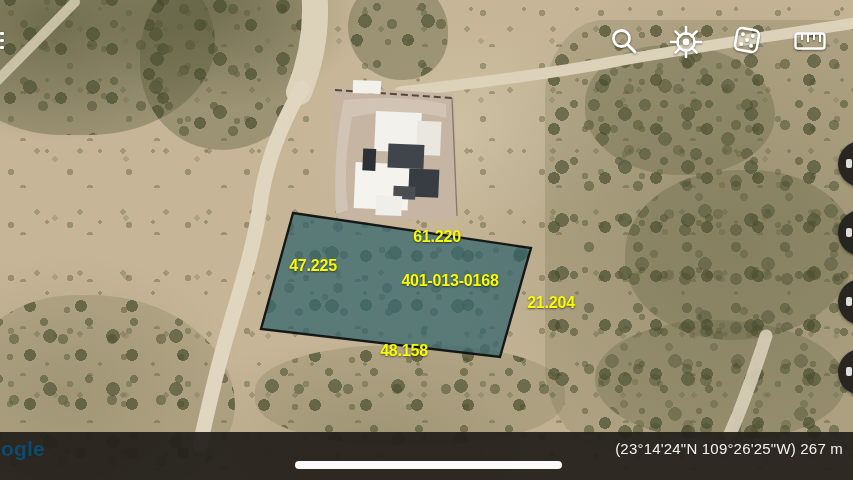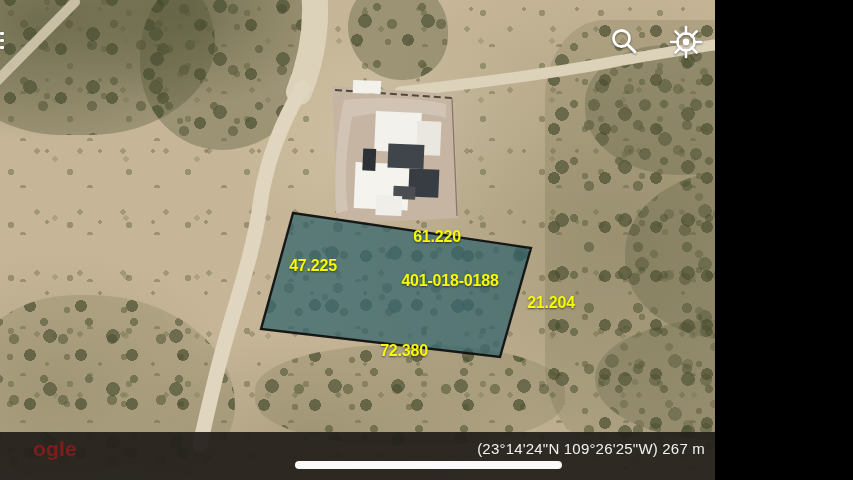--- a/index.html
+++ b/index.html
@@ -1,16 +1,16 @@
 <!DOCTYPE html>
 <html><head>
 <meta charset="utf-8">
 <style>
   html,body{margin:0;padding:0;background:#000;}
-  .screen{position:relative;width:715px;height:480px;overflow:hidden;
+  .screen{position:relative;width:853px;height:480px;overflow:hidden;
     font-family:"Liberation Sans",sans-serif;background:#c3b394;}
   .abs{position:absolute;}
 
   
   .map-base{position:absolute;inset:0;
     background-color:#c6b697;
     background-image:
       radial-gradient(ellipse 260px 170px at 6% 4%,rgba(70,73,46,.55),rgba(70,73,46,0) 72%),
       radial-gradient(ellipse 200px 140px at 26% 2%,rgba(76,78,50,.5),rgba(76,78,50,0) 70%),
       radial-gradient(ellipse 420px 380px at 86% 50%,rgba(112,108,76,.35),rgba(112,108,76,0) 72%),
@@ -57,21 +57,21 @@
   
   .fab{position:absolute;left:838px;width:46px;height:46px;border-radius:50%;
     background:rgba(33,31,29,.94);box-shadow:0 1px 3px rgba(0,0,0,.4);}
   .fab .glyph-frag{position:absolute;left:8px;top:18px;width:6px;height:9px;border-radius:2px;
     background:rgba(255,255,255,.85);}
 
   
   .statusbar{position:absolute;left:0;right:0;top:432px;height:48px;
     background:rgba(36,32,28,.94);color:#fff;}
   .logo{position:absolute;left:1px;top:437px;font-size:21px;font-weight:bold;
-    letter-spacing:.2px;color:#7f1d1d;margin-left:32px;}
+    letter-spacing:.2px;color:#0c4a6e;}
   .coords{position:absolute;right:10px;top:440px;font-size:15px;color:#f2f2f2;letter-spacing:.2px;}
   .home-indicator{position:absolute;left:295px;top:461px;width:267px;height:8px;border-radius:4px;
     background:#fafafa;}
 </style>
 </head>
 <body>
 
 <div class="screen">
 
   <div class="map-base"></div>
@@ -111,23 +111,23 @@
   </svg>
 
   <div class="parcel-mottle patch dense" style="opacity:.8;"></div>
 
   <svg class="parcel-shape" width="853" height="480" viewBox="0 0 853 480" style="pointer-events:none;">
     <polygon points="293,213 531,248 500,357 261,329" fill="#1d6076" fill-opacity="0.55" stroke="#0d0d0d" stroke-width="2.4" stroke-opacity="0.92" style="pointer-events:auto;"></polygon>
   </svg>
 
   <div class="plabel" style="left:437px;top:237px;">61.220</div>
   <div class="plabel" style="left:313px;top:266px;">47.225</div>
-  <div class="plabel" style="left:450px;top:281px;">401-018-0188</div>
+  <div class="plabel" style="left:450px;top:281px;">401-013-0168</div>
   <div class="plabel" style="left:551px;top:303px;">21.204</div>
-  <div class="plabel" style="left:404px;top:351px;">72.380</div>
+  <div class="plabel" style="left:404px;top:351px;">48.158</div>
 
   <div class="abs menu-frag" style="left:0;top:32px;width:4px;">
     <span></span>
       <span></span>
       <span></span>
   </div>
 
   <div class="tbtn" style="left:606px;top:23px;">
     <svg width="30" height="30" viewBox="0 0 30 30">
       <circle cx="12.5" cy="12.5" r="8" fill="none" stroke="#fff" stroke-width="2.8"></circle>

